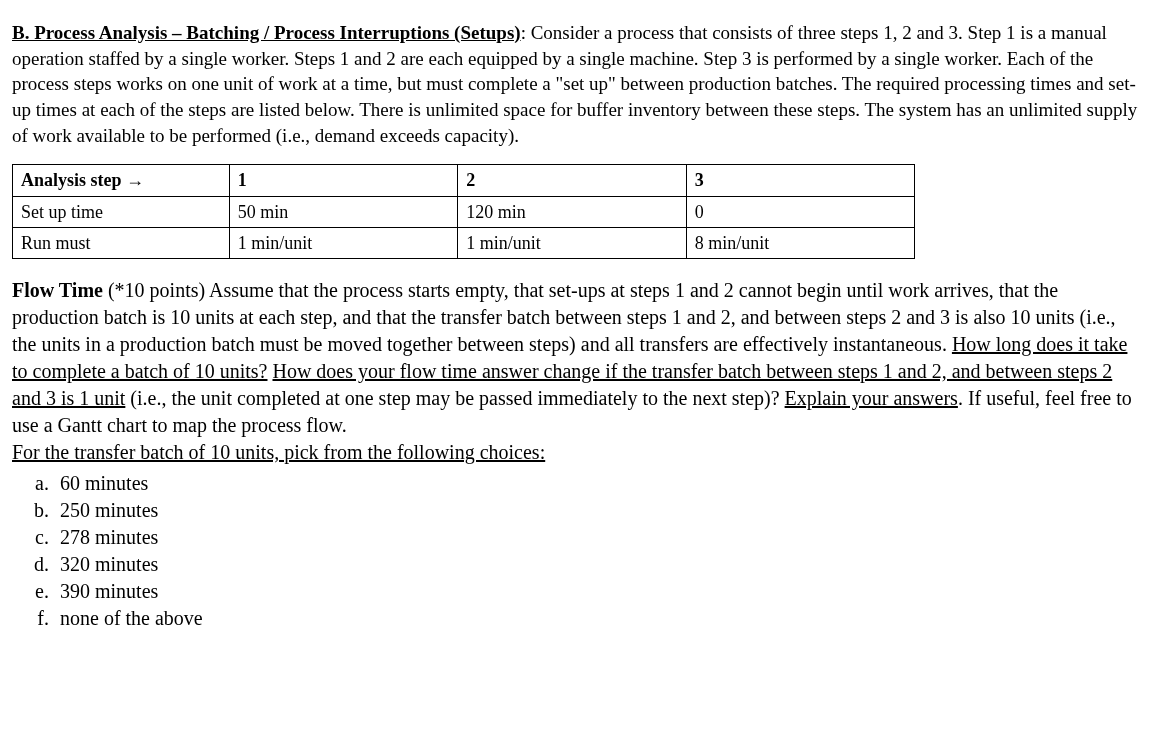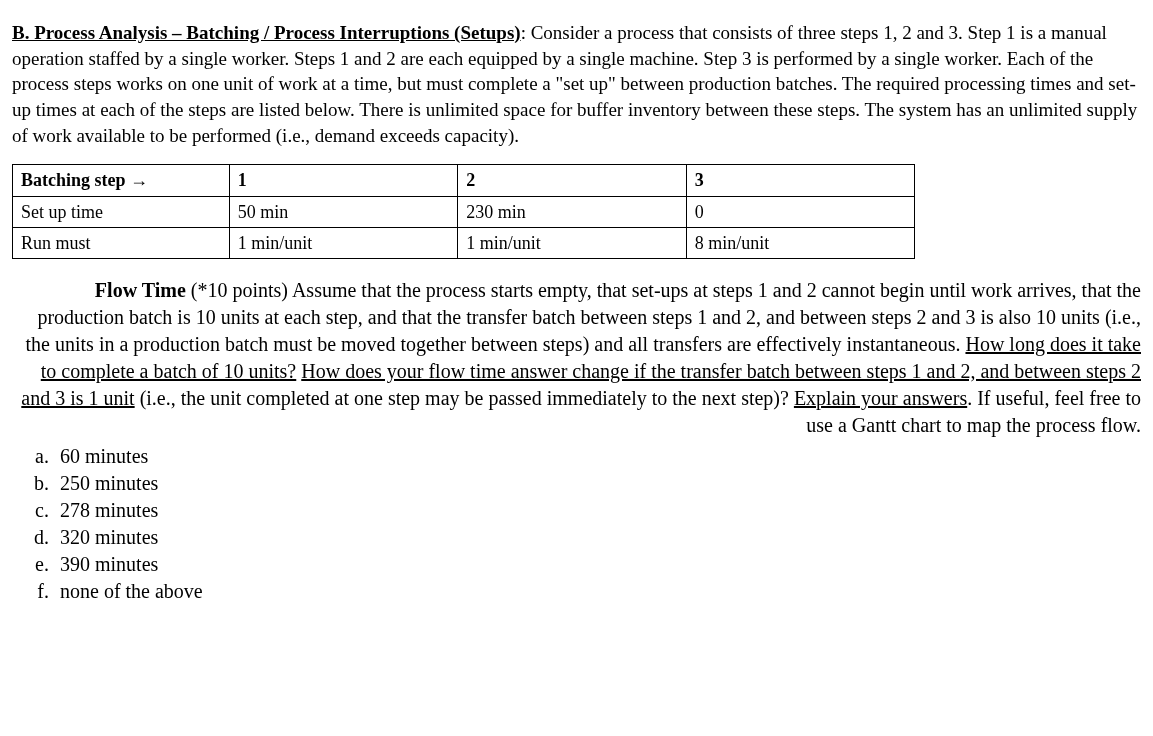--- a/index.html
+++ b/index.html
@@ -24,21 +24,21 @@
     td {
       border: 1px solid #000;
       padding: 3px 8px;
       vertical-align: top;
       font-size: 18px;
     }
     .col-label { width: 24%; }
     .col-data { width: 25.3%; }
     .row-header { font-weight: bold; }
     .arrow { font-weight: bold; }
-    .flow-para { margin: 0 0 4px 0; font-size: 20px; text-align: right; }
+    .flow-para { margin: 0 0 4px 0; font-size: 20px; }
     .flow-title { font-weight: bold; }
     ol.choices {
       list-style: lower-alpha;
       margin: 0;
       padding-left: 42px;
       font-size: 20px;
     }
     ol.choices li { padding-left: 6px; line-height: 1.35; }
     .underline-text { text-decoration: underline; }
   </style>
@@ -46,44 +46,45 @@
 <body>
 
 <p class="intro-para">
   <span class="section-title">B. Process Analysis – Batching / Process Interruptions (Setups)</span><span>: </span><span>Consider a process that consists of three steps 1, 2 and 3. Step 1 is a manual operation staffed by a single worker. Steps 1 and 2 are each equipped by a single machine. Step 3 is performed by a single worker. Each of the process steps works on one unit of work at a time, but must complete a "set up" between production batches.  The required processing times and set-up times at each of the steps are listed below. There is unlimited space for buffer inventory between these steps.  The system has an unlimited supply of work available to be performed (i.e., demand exceeds capacity).</span>
 </p>
 
 <table>
   <tbody>
       <tr>
     <td class="col-label">
-      <span class="row-header">Batching step</span>
+      <span class="row-header">Analysis step</span>
       <span class="arrow">→</span>
     </td>
     <td class="col-data row-header">1</td>
     <td class="col-data row-header">2</td>
     <td class="col-data row-header">3</td>
   </tr>
   <tr>
     <td class="col-label">Set up time</td>
     <td class="col-data">50 min</td>
-    <td class="col-data">230 min</td>
+    <td class="col-data">120 min</td>
     <td class="col-data">0</td>
   </tr>
   <tr>
     <td class="col-label">Run must</td>
     <td class="col-data">1 min/unit</td>
     <td class="col-data">1 min/unit</td>
     <td class="col-data">8 min/unit</td>
   </tr>
 </tbody>
   </table>
 
 <p class="flow-para">
   <span class="flow-title">Flow Time</span><span> (*10 points) </span><span>Assume that the process starts empty, that set-ups at steps 1 and 2 cannot begin until work arrives, that the production batch is 10 units at each step, and that the transfer batch between steps 1 and 2, and between steps 2 and 3 is also 10 units (i.e., the units in a production batch must be moved together between steps) and all transfers are effectively instantaneous. </span><span class="underline-text">How long does it take to complete a batch of 10 units?</span><span> </span><span class="underline-text">How does your flow time answer change if the transfer batch between steps 1 and 2, and between steps 2 and 3 is 1 unit</span><span> (i.e., the unit completed at one step may be passed immediately to the next step)? </span><span class="underline-text">Explain your answers</span><span>. If useful, feel free to use a Gantt chart to map the process flow.</span><br>
+  <span class="underline-text">For the transfer batch of 10 units, pick from the following choices:</span>
 </p>
 
 <ol class="choices">
   <li>60 minutes</li>
   <li>250 minutes</li>
   <li>278 minutes</li>
   <li>320 minutes</li>
   <li>390 minutes</li>
   <li>none of the above</li>
 </ol>

